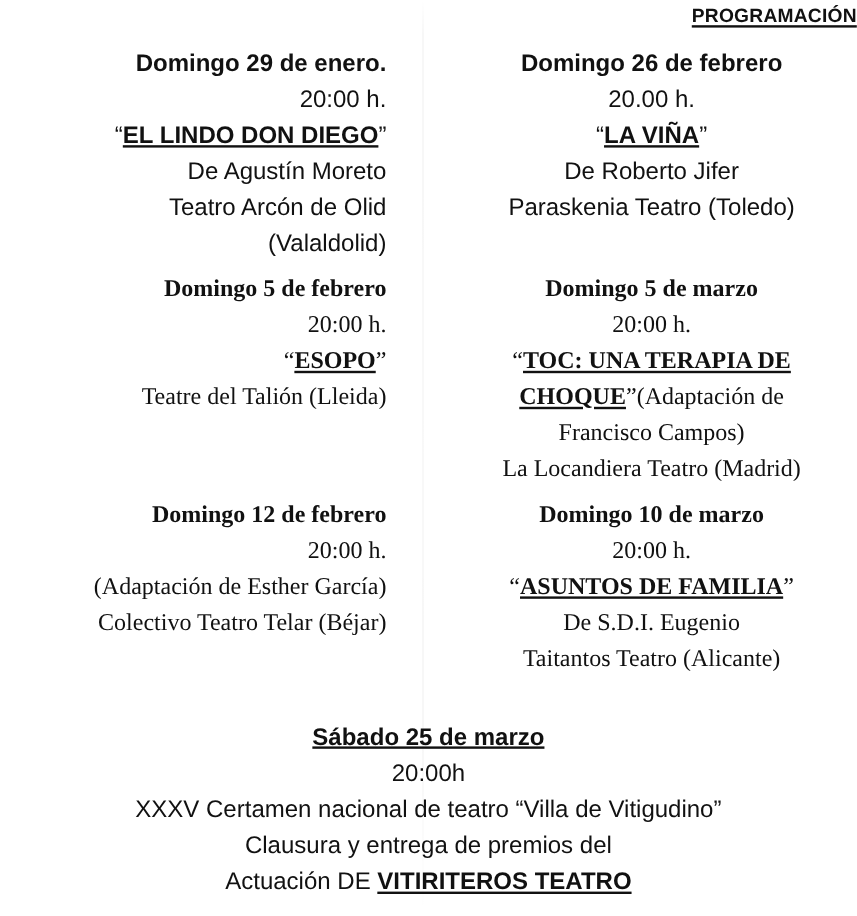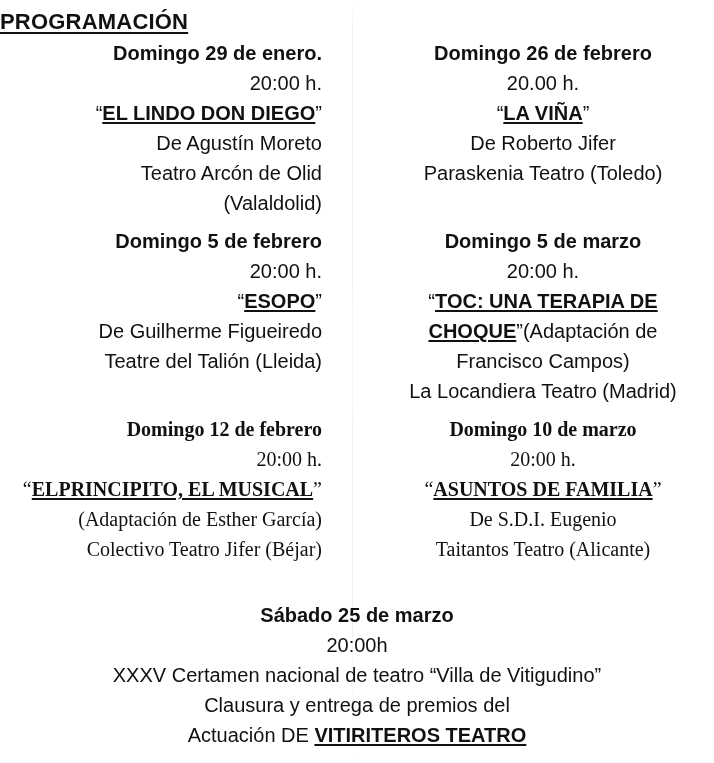--- a/index.html
+++ b/index.html
@@ -40,22 +40,22 @@
     height: 763px;
     box-sizing: border-box;
   }
 
   
   .page-title {
     position: absolute;
     top: -6px;
     left: 0;
     width: 714px;
-    text-align: left;
-    font-size: 22px;
+    text-align: right;
+    font-size: 16px;
     font-weight: bold;
     letter-spacing: 0.2px;
   }
   .page-title span {
     text-decoration: underline;
     text-underline-offset: 3px;
     text-decoration-thickness: 2px;
   }
 
   
@@ -63,21 +63,21 @@
     position: absolute;
     top: 38px;
     left: 0;
     width: 714px;
   }
   .row {
     position: relative;
     width: 714px;
   }
   .row-1 { height: 188px; }
-  .row-2 { height: 188px; }
+  .row-2 { height: 188px; font-family: Liberation Serif, serif; }
   .row-3 { height: 150px; font-family: Liberation Serif, serif; }
 
   .col {
     position: absolute;
     top: 0;
     font-size: 20px;
     line-height: 30px;
   }
   .col-left {
     left: 0;
@@ -116,20 +116,21 @@
     position: absolute;
     top: 600px;
     left: 0;
     width: 714px;
     text-align: center;
     font-size: 20px;
     line-height: 30px;
   }
   .footer .f-date {
     font-weight: bold;
+    text-decoration: underline;
   }
   .footer .f-strong {
     font-weight: bold;
     text-decoration: underline;
     text-underline-offset: 2px;
     text-decoration-thickness: 2px;
   }
 </style>
 </head>
 <body>
@@ -162,42 +163,40 @@
       </div>
 
     </div>
 
     <div class="row row-2">
 
       <div class="col col-left">
         <div class="ev-date">Domingo 5 de febrero</div>
         <div class="ev-time">20:00 h.</div>
         <div class="ev-title"><span>“</span><span class="tt">ESOPO</span><span>”</span><span></span></div>
-        <div class="ev-line">De Guilherme Figueiredo</div>
         <div class="ev-line">Teatre del Talión (Lleida)</div>
       </div>
 
       <div class="col col-right">
         <div class="ev-date">Domingo 5 de marzo</div>
         <div class="ev-time">20:00 h.</div>
         <div class="ev-title"><span>“</span><span class="tt">TOC: UNA TERAPIA DE CHOQUE</span><span>”</span><span>(Adaptación de</span></div>
         <div class="ev-line">Francisco Campos)</div>
         <div class="ev-line">La Locandiera Teatro (Madrid)</div>
       </div>
 
     </div>
 
     <div class="row row-3">
 
       <div class="col col-left">
         <div class="ev-date">Domingo 12 de febrero</div>
         <div class="ev-time">20:00 h.</div>
-        <div class="ev-title"><span>“</span><span class="tt">ELPRINCIPITO, EL MUSICAL</span><span>”</span><span></span></div>
         <div class="ev-line">(Adaptación de Esther García)</div>
-        <div class="ev-line">Colectivo Teatro Jifer (Béjar)</div>
+        <div class="ev-line">Colectivo Teatro Telar (Béjar)</div>
       </div>
 
       <div class="col col-right">
         <div class="ev-date">Domingo 10 de marzo</div>
         <div class="ev-time">20:00 h.</div>
         <div class="ev-title"><span>“</span><span class="tt">ASUNTOS DE FAMILIA</span><span>”</span><span></span></div>
         <div class="ev-line">De S.D.I. Eugenio</div>
         <div class="ev-line">Taitantos Teatro (Alicante)</div>
       </div>
 

